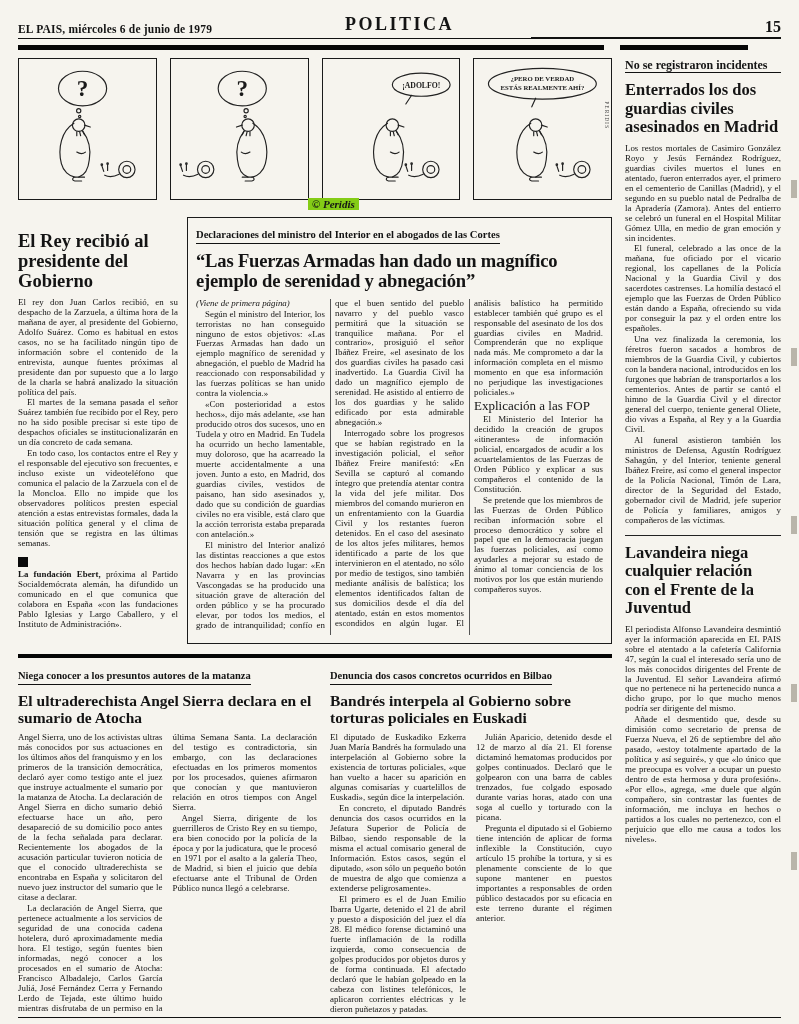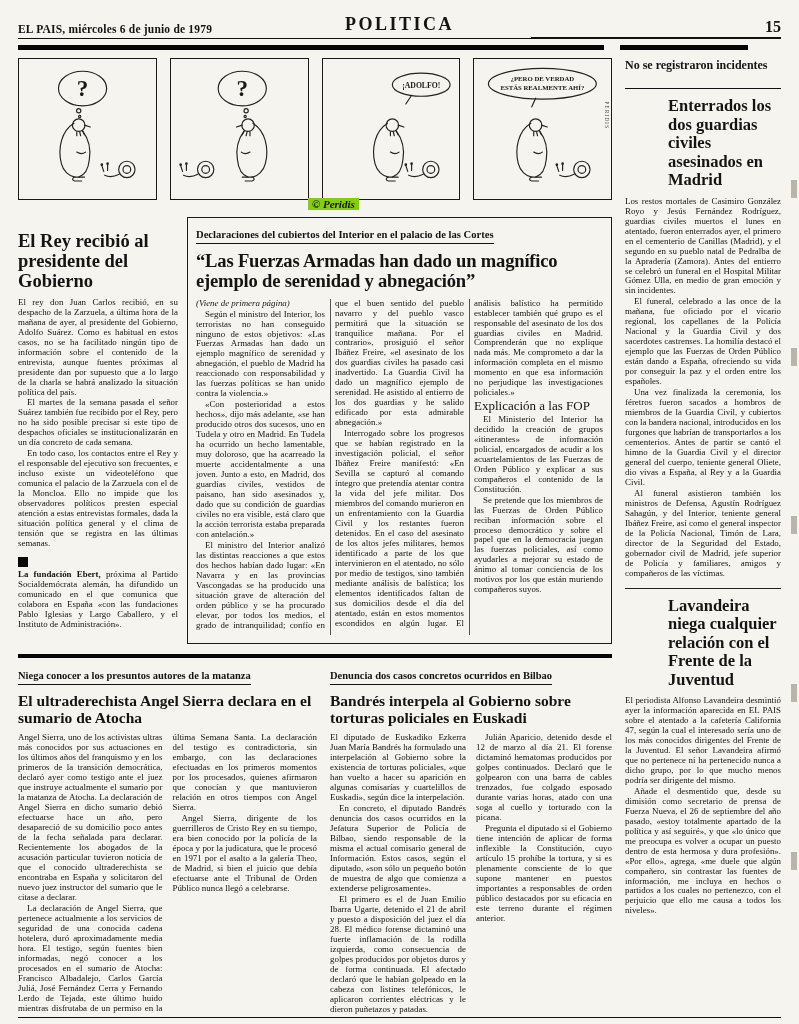--- a/index.html
+++ b/index.html
@@ -50,22 +50,22 @@
   .subhead{font-weight:normal;font-size:13px;margin:7px 0 3px 0;text-indent:0 !important;}
   
   .thick-rule{height:4.5px;background:#050505;margin:10px 0 7px 0;}
   
   .row3{display:flex;gap:13px;}
   .art-atocha{width:299px;flex:none;}
   .art-bandres{flex:1;}
   .row3 h2{font-size:15.5px;line-height:1.12;margin:2px 0 7px 0;}
   .cols2{column-count:2;column-gap:10px;column-fill:auto;height:284px;overflow:hidden;}
   
-  .sb-kicker{font-weight:bold;font-size:12px;line-height:1.2;border-bottom:1.4px solid #111;padding-bottom:16px;margin-bottom:8px;}
-  .sidebar h2{font-size:16.5px;line-height:1.12;margin-bottom:7px;margin-left:43px;}
+  .sb-kicker{font-weight:bold;font-size:12px;line-height:1.2;border-bottom:1.4px solid #111;padding-bottom:0;margin-bottom:8px;}
+  .sidebar h2{font-size:16.5px;line-height:1.12;margin-bottom:7px;}
   .sb-divider{height:1.2px;background:#222;margin:9px 0 8px 0;}
   .bottom-rule{position:absolute;left:18px;right:18px;bottom:6px;height:1.5px;background:#111;}
   
   .scan-marks{position:absolute;right:2px;top:30px;width:6px;height:950px;
     background:repeating-linear-gradient(to bottom,transparent 0 150px,#b9b5aa 150px 168px);}
 </style>
 </head>
 <body>
 
 <div class="page">
@@ -214,21 +214,21 @@
             <p>El martes de la semana pasada el señor Suárez también fue recibido por el Rey, pero no ha sido posible precisar si este tipo de despachos oficiales se institucionalizarán en un día concreto de cada semana.</p>
             <p>En todo caso, los contactos entre el Rey y el responsable del ejecutivo son frecuentes, e incluso existe un videoteléfono que comunica el palacio de la Zarzuela con el de la Moncloa. Ello no impide que los observadores políticos presten especial atención a estas entrevistas formales, dada la situación política general y el clima de tensión que se registra en las últimas semanas.</p>
           </div>
           <div class="brief-marker"></div>
           <div class="bt brief">
             <p><b>La fundación Ebert,</b><span> próxima al Partido Socialdemócrata alemán, ha difundido un comunicado en el que comunica que colabora en España «con las fundaciones Pablo Iglesias y Largo Caballero, y el Instituto de Administración».</span></p>
           </div>
         </article>
 
         <article class="boxed art-interior">
-          <span class="kicker">Declaraciones del cubiertos del Interior en el palacio de las Cortes</span>
+          <span class="kicker">Declaraciones del ministro del Interior en el abogados de las Cortes</span>
           <h2>“Las Fuerzas Armadas han dado un magnífico ejemplo de serenidad y abnegación”</h2>
           <div class="bt cols3">
             <p class="continuation">(Viene de primera página)</p>
             <p>Según el ministro del Interior, los terroristas no han conseguido ninguno de estos objetivos: «Las Fuerzas Armadas han dado un ejemplo magnífico de serenidad y abnegación, el pueblo de Madrid ha reaccionado con responsabilidad y las fuerzas políticas se han unido contra la violencia.»</p>
             <p>«Con posterioridad a estos hechos», dijo más adelante, «se han producido otros dos sucesos, uno en Tudela y otro en Madrid. En Tudela ha ocurrido un hecho lamentable, muy doloroso, que ha acarreado la muerte accidentalmente a una joven. Junto a esto, en Madrid, dos guardias civiles, vestidos de paisano, han sido asesinados y, dado que su condición de guardias civiles no era visible, está claro que la acción terrorista estaba preparada con antelación.»</p>
             <p>El ministro del Interior analizó las distintas reacciones a que estos dos hechos habían dado lugar: «En Navarra y en las provincias Vascongadas se ha producido una situación grave de alteración del orden público y se ha procurado elevar, por todos los medios, el grado de intranquilidad; confío en que el buen sentido del pueblo navarro y del pueblo vasco permitirá que la situación se tranquilice mañana. Por el contrario», prosiguió el señor Ibáñez Freire, «el asesinato de los dos guardias civiles ha pasado casi inadvertido. La Guardia Civil ha dado un magnífico ejemplo de serenidad. He asistido al entierro de los dos guardias y he salido edificado por esta admirable abnegación.»</p>
             <p>Interrogado sobre los progresos que se habían registrado en la investigación policial, el señor Ibáñez Freire manifestó: «En Sevilla se capturó al comando íntegro que pretendía atentar contra la vida del jefe militar. Dos miembros del comando murieron en un enfrentamiento con la Guardia Civil y los restantes fueron detenidos. En el caso del asesinato de los altos jefes militares, hemos identificado a parte de los que intervinieron en el atentado, no sólo por medio de testigos, sino también mediante análisis de balística; los elementos identificados faltan de sus domicilios desde el día del atentado, están en estos momentos escondidos en algún lugar. El análisis balístico ha permitido establecer también qué grupo es el responsable del asesinato de los dos guardias civiles en Madrid. Comprenderán que no explique nada más. Me comprometo a dar la información completa en el mismo momento en que esa información no perjudique las investigaciones policiales.»</p>
             <p class="subhead">Explicación a las FOP</p>
             <p>El Ministerio del Interior ha decidido la creación de grupos «itinerantes» de información policial, encargados de acudir a los acuartelamientos de las Fuerzas de Orden Público y explicar a sus compañeros el contenido de la Constitución.</p>
             <p>Se pretende que los miembros de las Fuerzas de Orden Público reciban información sobre el proceso democrático y sobre el papel que en la democracia juegan las fuerzas policiales, así como ayudarles a mejorar su estado de ánimo al tomar conciencia de los motivos por los que están muriendo compañeros suyos.</p>

